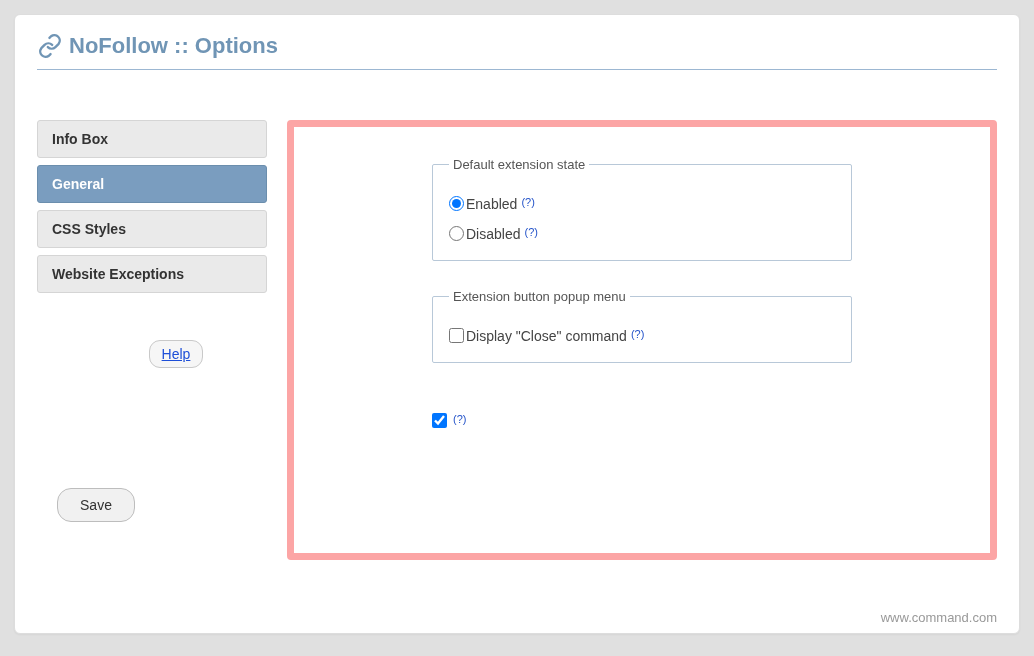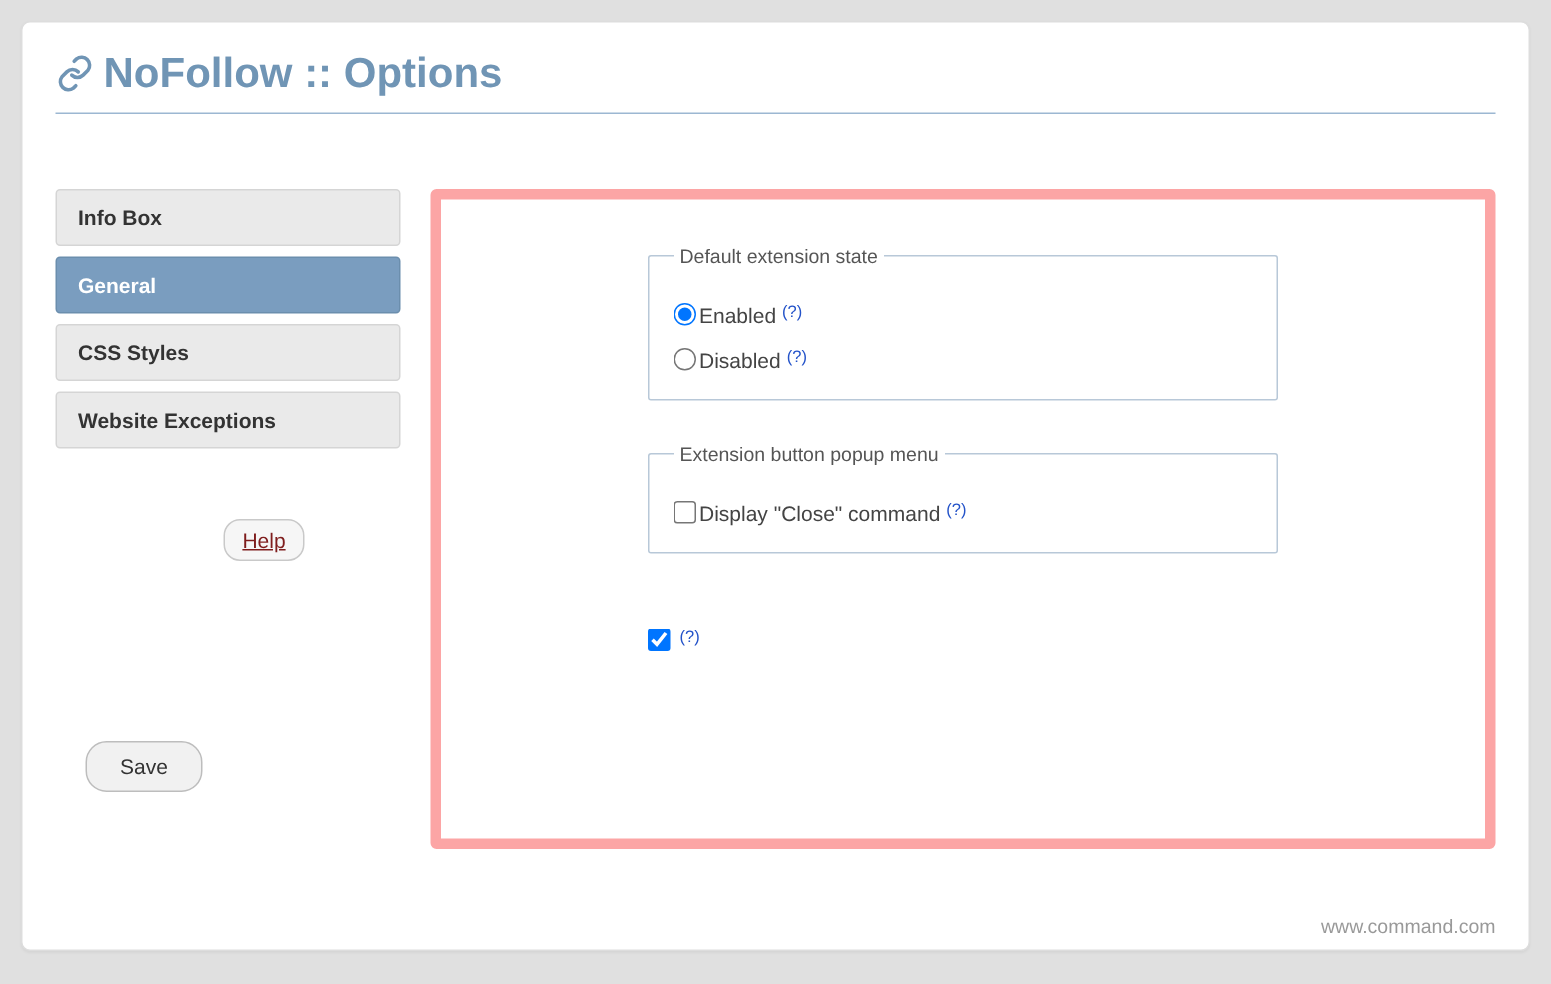--- a/index.html
+++ b/index.html
@@ -25,21 +25,21 @@
       align-items: center;
       border-bottom: 1px solid #9cb7d2;
       padding-bottom: 10px;
       margin-bottom: 50px;
     }
     .title {
       display: flex;
       align-items: center;
       gap: 6px;
       color: #7095b5;
-      font-size: 28px;
+      font-size: 22px;
       font-weight: 600;
     }
     .title svg { width: 26px; height: 26px; }
     .follow {
       display: flex;
       align-items: center;
       gap: 8px;
     }
     .follow-text {
       color: #d5d5d5;
@@ -89,21 +89,21 @@
     .help-link {
       display: inline-block;
       margin: 40px 0 0 48px;
       padding: 5px 12px;
       border: 1px solid #c9c9c9;
       border-radius: 11px;
       background: #f6f6f6;
       text-decoration: underline;
       font-size: 14px;
       cursor: pointer;
-      color: #7f1d1d;
+      color: #1d4ed8;
     }
     .buttons {
       margin-top: 120px;
       display: flex;
       gap: 12px;
       padding-left: 20px;
     }
     .btn {
       padding: 8px 20px;
       min-width: 78px;

